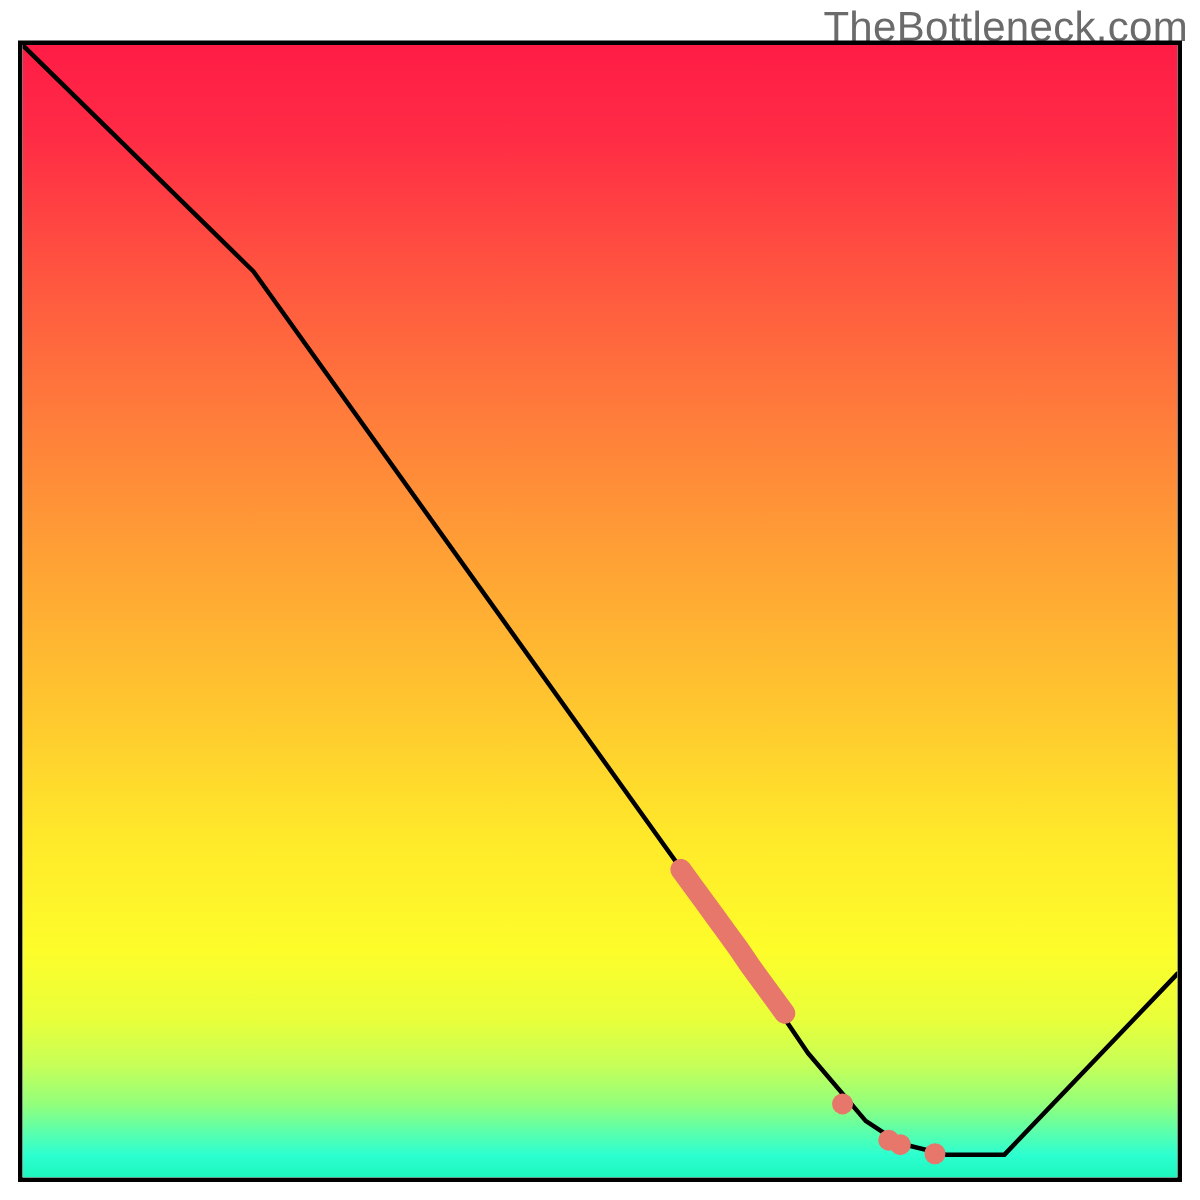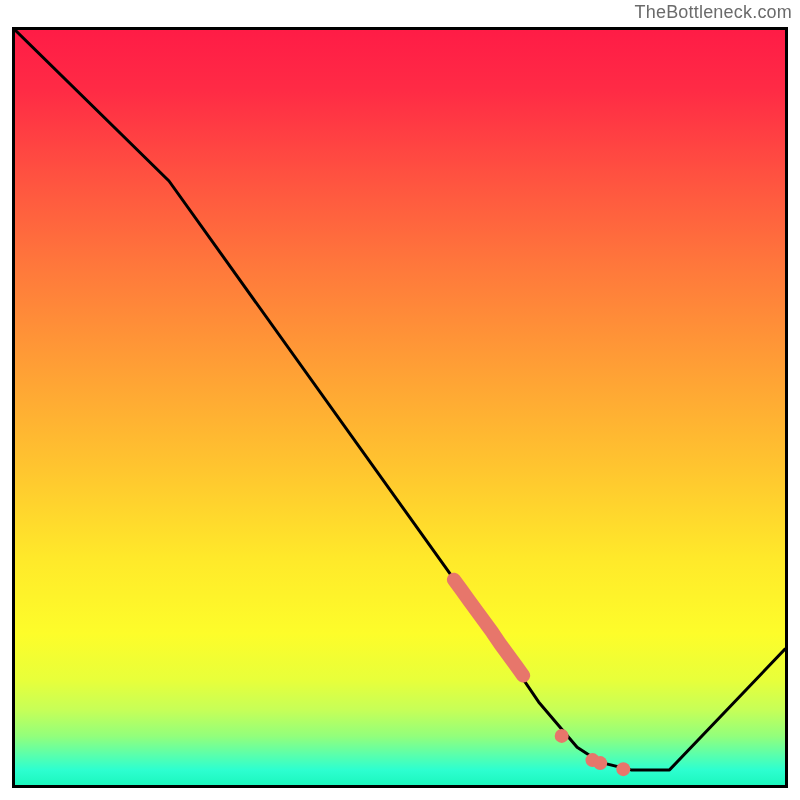--- a/index.html
+++ b/index.html
@@ -12,21 +12,21 @@
   }
   .canvas {
     position: relative;
     width: 800px;
     height: 800px;
   }
   .watermark {
     position: absolute;
     top: 2px;
     right: 8px;
-    font-size: 18px;
+    font-size: 28px;
     font-weight: 500;
     color: #6b6b6b;
     letter-spacing: 0.2px;
   }
   .plot-frame {
     position: absolute;
     top: 27px;
     left: 12px;
     width: 776px;
     height: 761px;

